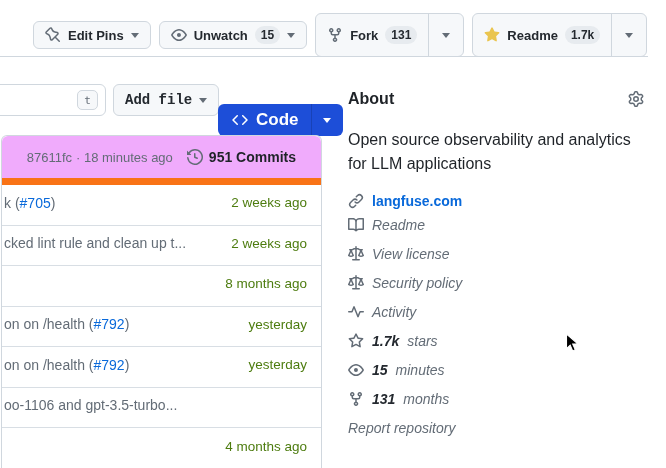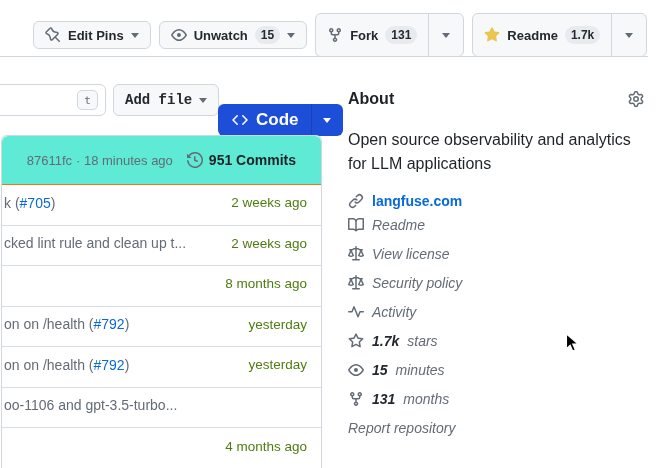--- a/index.html
+++ b/index.html
@@ -54,21 +54,21 @@
   .code-btn .code-main { display:flex; align-items:center; gap:8px; padding:0 12px 0 14px; height:100%; }
   .code-btn .code-caret-seg { display:flex; align-items:center; padding:0 12px 0 11px; height:100%; border-left:1px solid rgba(0,0,0,0.15); }
   .caret-white { border-top-color:#ffffff; }
 
   
   .file-table {
     position:absolute; left:1px; top:135px; width:321px;
     border:1px solid #d0d7de; border-bottom:none; border-radius:6px 6px 0 0; background:#fff;
   }
   .commit-bar {
-    height:49px; background:#5eead4; border-bottom:1px solid #f97316; border-radius:6px 6px 0 0;
+    height:49px; background:#f0abfc; border-bottom:7px solid #f97316; border-radius:6px 6px 0 0;
     display:flex; align-items:center; justify-content:flex-end; gap:14px; padding-right:25px;
     font-size:13px; color:#636c76;
   }
   .commit-meta { display:flex; gap:4px; white-space:nowrap; }
   .commits-group { display:flex; align-items:center; gap:6px; cursor:pointer; }
   .commits-group b { font-size:14px; font-weight:700; color:#1f2328; white-space:nowrap; }
   .file-row {
     height:40.5px; border-bottom:1px solid #d8dee4;
     display:flex; align-items:center; justify-content:space-between;
     padding:0 14px 4px 2px; font-size:14px;

